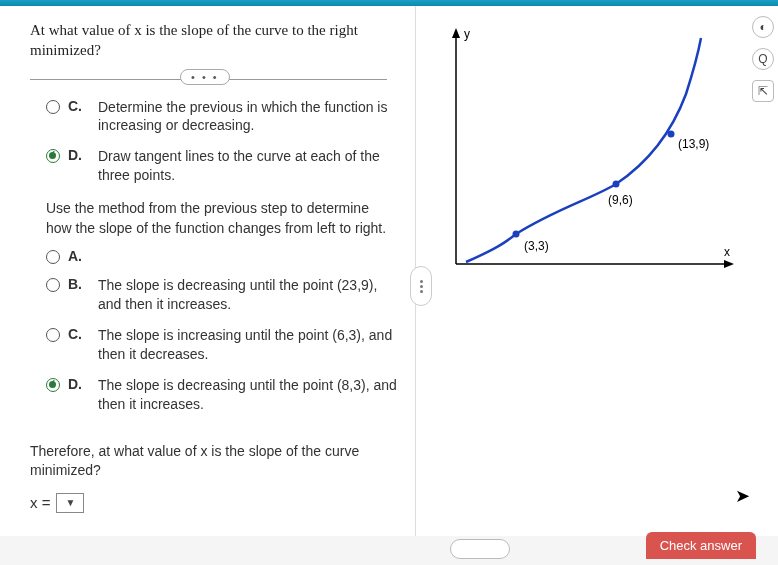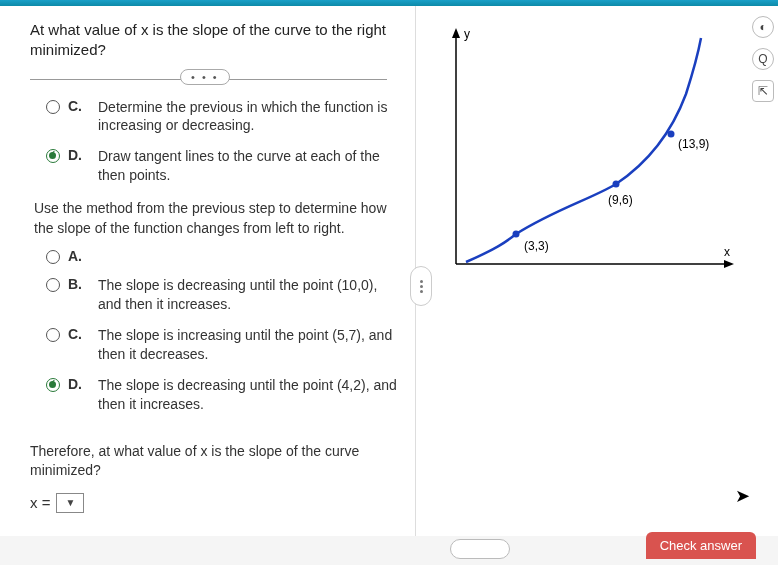--- a/index.html
+++ b/index.html
@@ -25,20 +25,21 @@
   .left {
     width: 415px;
     padding: 14px 18px 10px 30px;
     position: relative;
   }
   .question-title {
     font-size: 15px;
     line-height: 1.35;
     color: #222;
     margin-bottom: 8px;
+    font-family: Liberation Serif, serif;
   }
   .divider-wrap {
     position: relative;
     margin: 18px 0 18px 0;
   }
   .divider-line {
     border-top: 1px solid #999;
     margin-right: 10px;
   }
   .dots-pill {
@@ -89,21 +90,21 @@
   }
   .opt-letter {
     font-weight: bold;
     margin-right: 4px;
     flex: 0 0 18px;
   }
   .opt-text {
     line-height: 1.35;
   }
   .sub-q {
-    margin: 14px 0 10px 4px;
+    margin: 14px 0 10px 16px;
     line-height: 1.4;
   }
   .indent-block { margin-left: 8px; }
   .final-q {
     margin: 28px 0 12px 0;
     line-height: 1.4;
   }
   .answer-row {
     display: flex;
     align-items: center;
@@ -221,45 +222,45 @@
 
     <div class="indent-block">
       <div class="option-row">
         <div class="radio"></div>
         <div class="opt-letter">C.</div>
         <div class="opt-text">Determine the previous in which the function is increasing or decreasing.</div>
       </div>
       <div class="option-row">
         <div class="radio checked"></div>
         <div class="opt-letter">D.</div>
-        <div class="opt-text">Draw tangent lines to the curve at each of the then points.</div>
+        <div class="opt-text">Draw tangent lines to the curve at each of the three points.</div>
       </div>
     </div>
 
     <div class="sub-q">Use the method from the previous step to determine how the slope of the function changes from left to right.</div>
 
     <div class="indent-block">
       <div class="option-row">
         <div class="radio"></div>
         <div class="opt-letter">A.</div>
       </div>
       <div class="option-row">
         <div class="radio"></div>
         <div class="opt-letter">B.</div>
-        <div class="opt-text">The slope is decreasing until the point (10,0), and then it increases.</div>
+        <div class="opt-text">The slope is decreasing until the point (23,9), and then it increases.</div>
       </div>
       <div class="option-row">
         <div class="radio"></div>
         <div class="opt-letter">C.</div>
-        <div class="opt-text">The slope is increasing until the point (5,7), and then it decreases.</div>
+        <div class="opt-text">The slope is increasing until the point (6,3), and then it decreases.</div>
       </div>
       <div class="option-row">
         <div class="radio checked"></div>
         <div class="opt-letter">D.</div>
-        <div class="opt-text">The slope is decreasing until the point (4,2), and then it increases.</div>
+        <div class="opt-text">The slope is decreasing until the point (8,3), and then it increases.</div>
       </div>
     </div>
 
     <div class="final-q">Therefore, at what value of x is the slope of the curve minimized?</div>
 
     <div class="answer-row">
       <span class="eq">x =</span>
       <div class="dropdown">
         <span>▼</span>
       </div>

